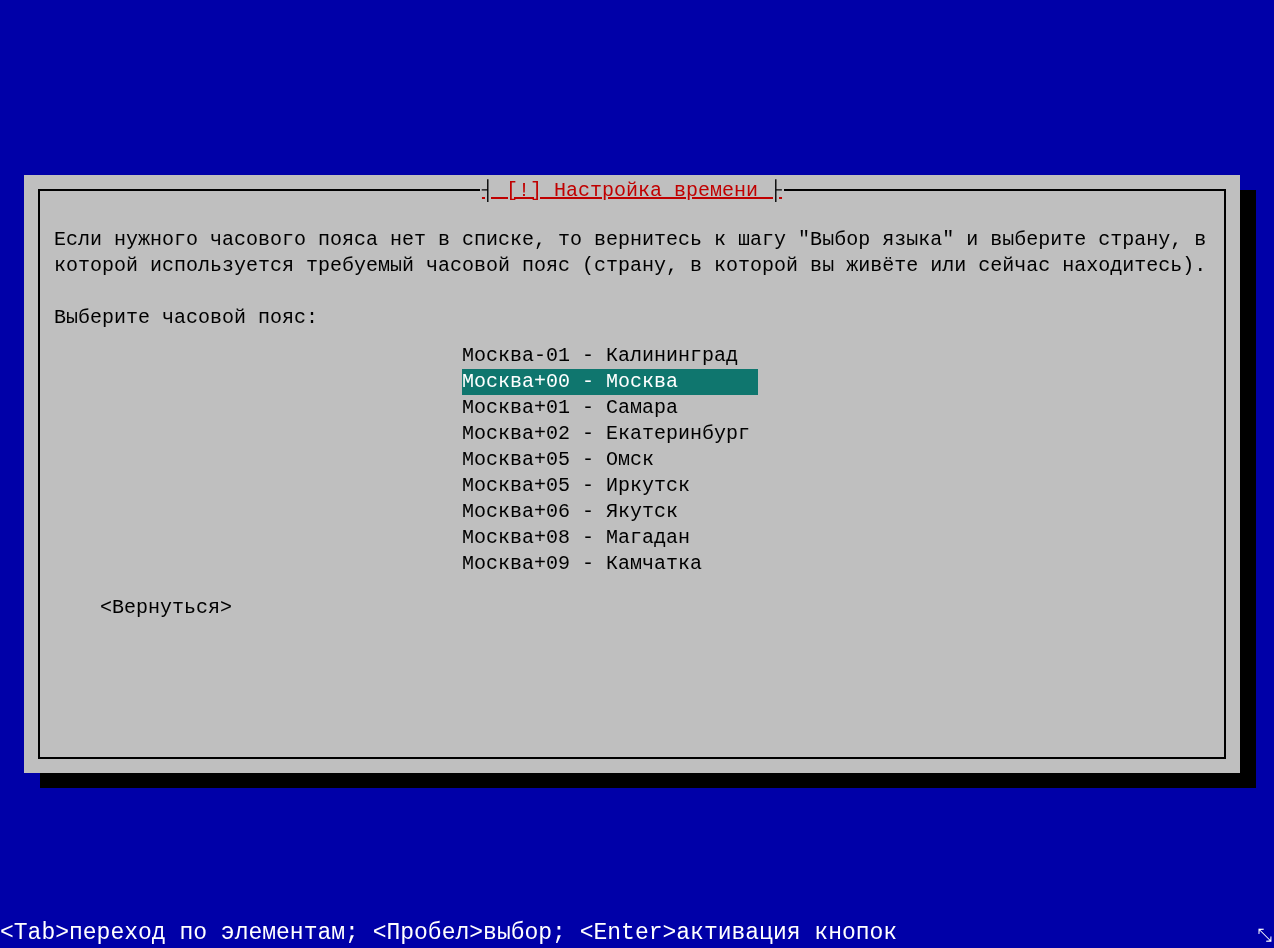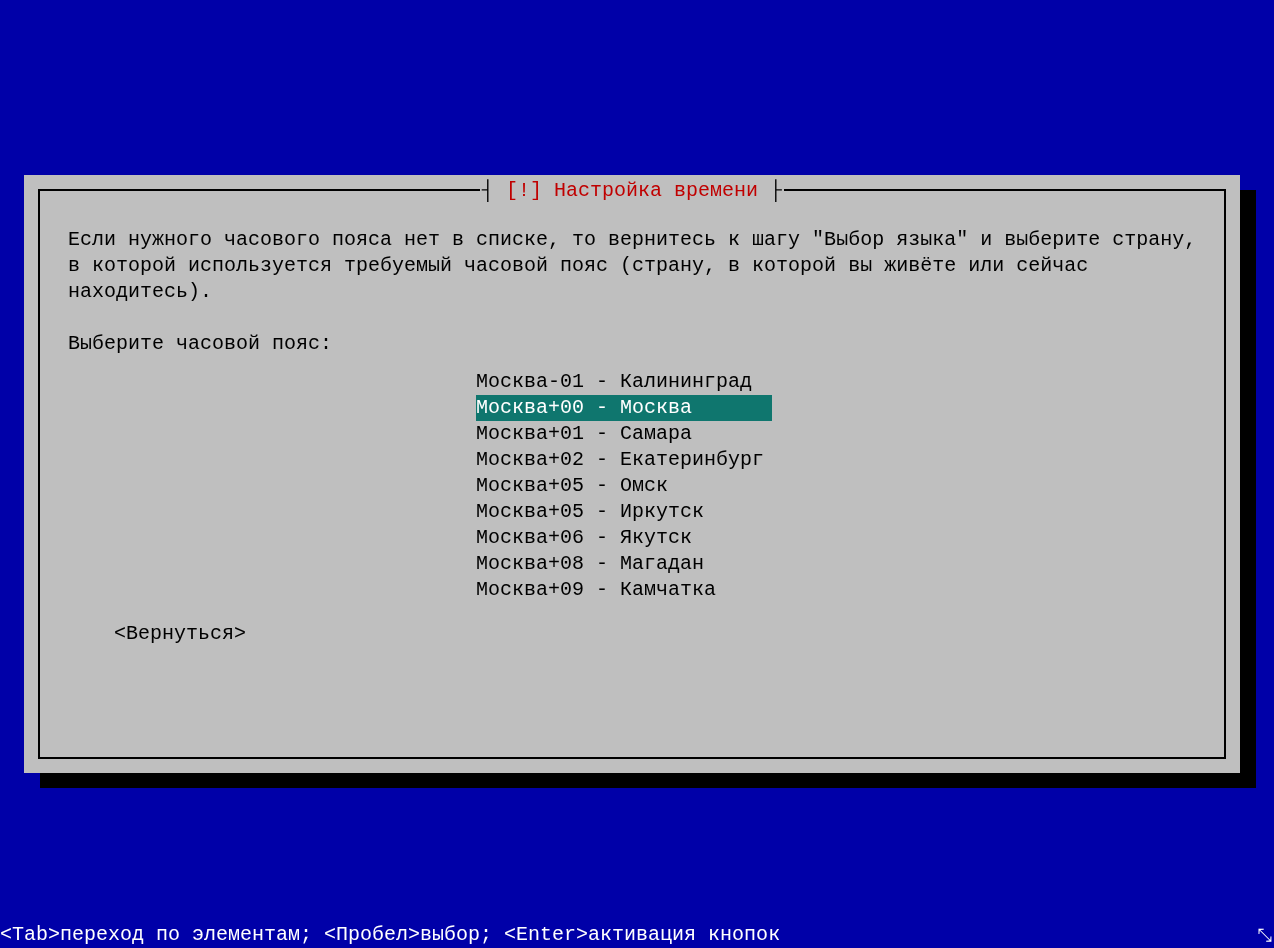--- a/index.html
+++ b/index.html
@@ -44,31 +44,32 @@
       top: -12px;
       left: 0;
       width: 100%;
       text-align: center;
     }
     .title {
       background: #bfbfbf;
       color: #c00000;
       padding: 0 2px;
       display: inline-block;
+      text-decoration: underline;
     }
     .title::before {
       content: "┤ ";
       color: #000;
     }
     .title::after {
       content: " ├";
       color: #000;
     }
     .content {
-      padding: 36px 14px 14px 28px;
+      padding: 36px 14px 14px 14px;
       color: #000;
       line-height: 1.3;
     }
     .instruction {
       margin-bottom: 26px;
       white-space: pre-wrap;
     }
     .prompt {
     }
     .options {
@@ -92,21 +93,21 @@
       cursor: pointer;
       display: inline-block;
     }
     .status-bar {
       position: absolute;
       bottom: 0;
       left: 0;
       width: 100%;
       color: #fff;
       padding: 2px 0;
-      font-size: 20px;
+      font-size: 23px;
     }
     .cursor-indicator {
       position: absolute;
       bottom: 2px;
       right: 2px;
       color: #fff;
       font-size: 18px;
     }
   </style>
 </head>

